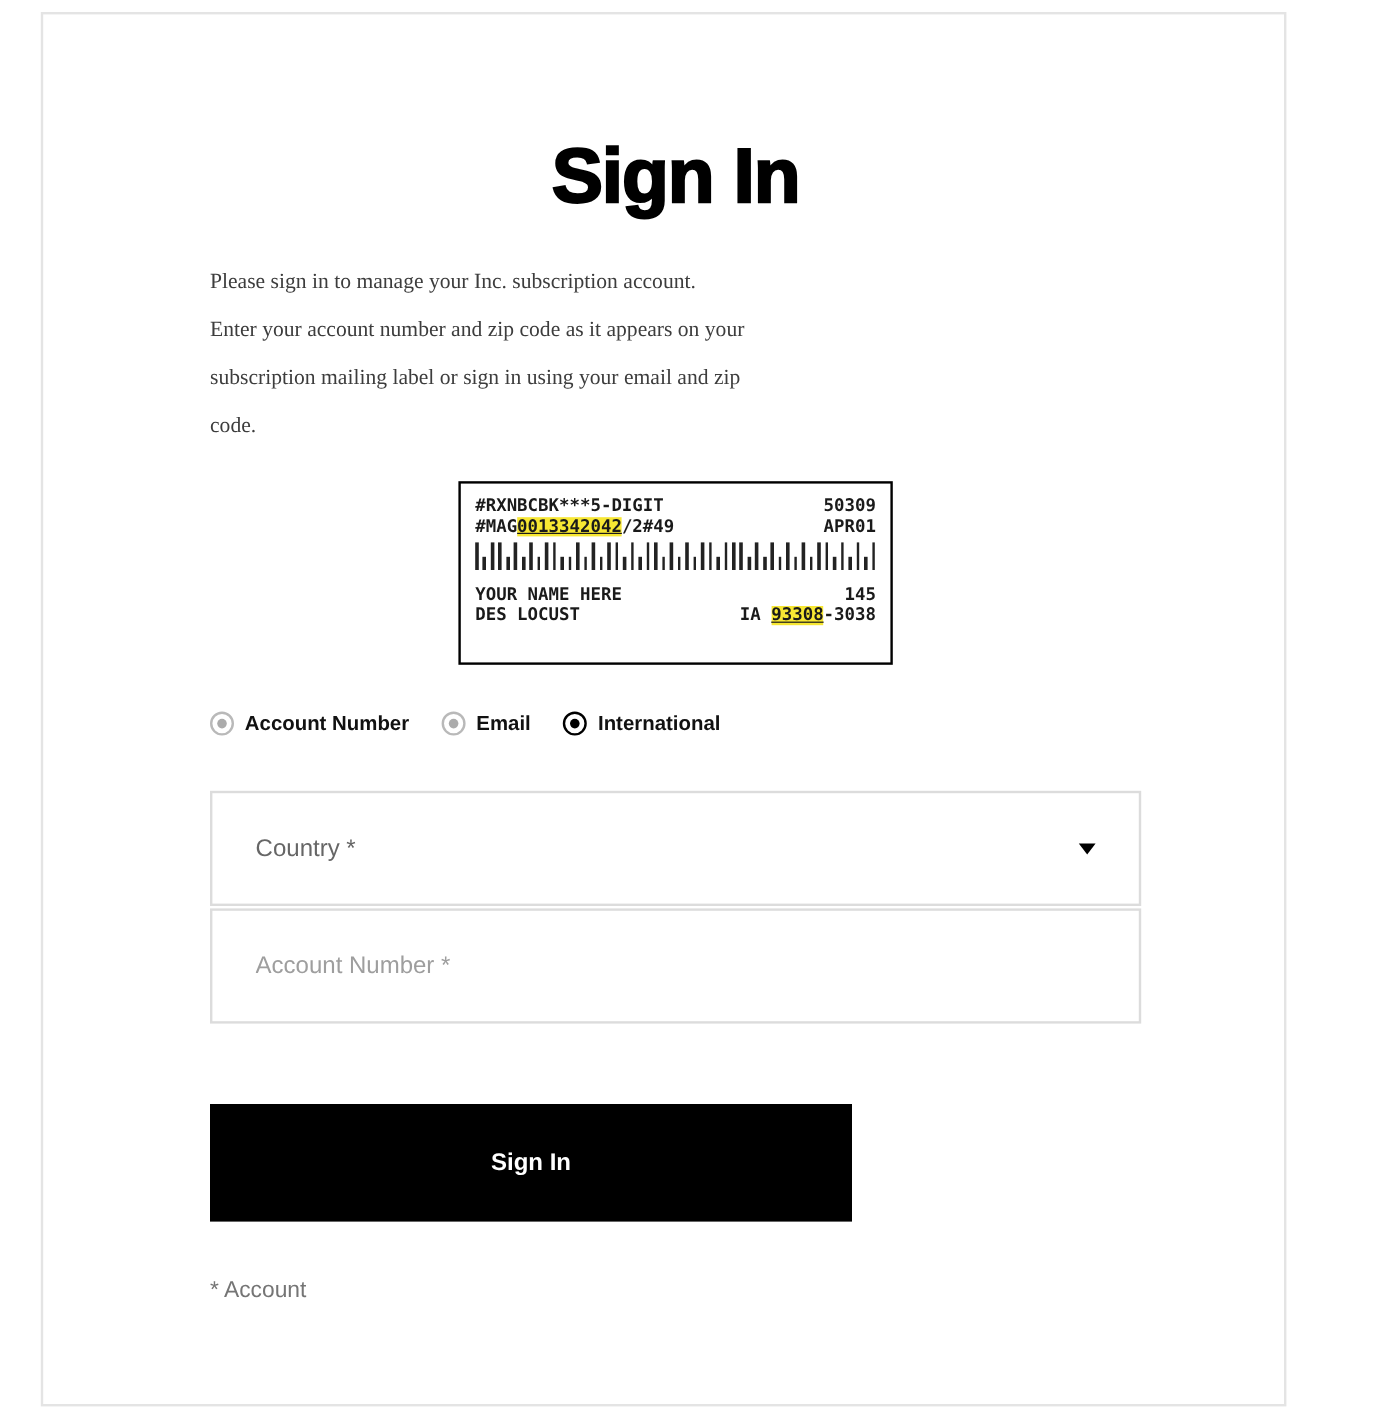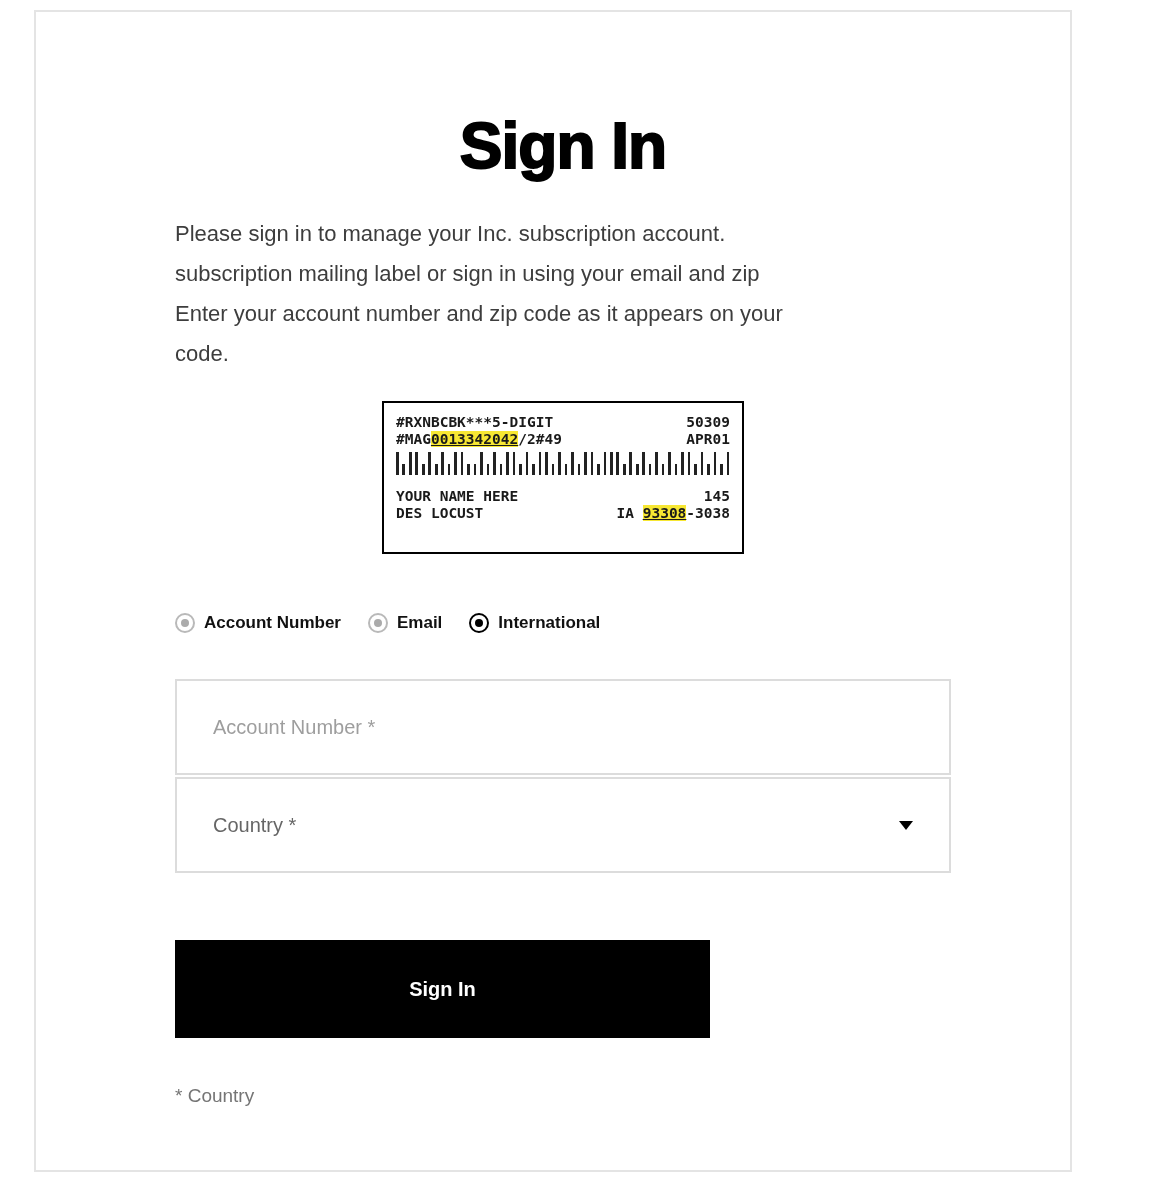--- a/index.html
+++ b/index.html
@@ -26,22 +26,22 @@
     font-size: 64px;
     line-height: 72px;
     font-weight: bold;
     color: #000;
     letter-spacing: -1px;
     -webkit-text-stroke: 2px #000;
   }
 
   .intro {
     margin-top: 32px;
-    font-family: Liberation Sans, sans-serif;
-    font-size: 22px;
+    font-family: Liberation Serif, serif;
+    font-size: 18px;
     line-height: 40px;
     color: #3d3d3d;
   }
 
   
   .label-box {
     margin: 27px auto 0;
     width: 362px;
     height: 153px;
     border: 2px solid #000;
@@ -70,21 +70,21 @@
   
   .radio-row {
     margin-top: 39px;
     display: flex;
     align-items: center;
     gap: 27px;
     font-size: 17px;
     font-weight: 600;
     color: #111;
   }
-  .radio-item { display: flex; align-items: center; gap: 9px; cursor: pointer; margin-top: 20px; }
+  .radio-item { display: flex; align-items: center; gap: 9px; cursor: pointer; }
   .rb {
     width: 20px; height: 20px;
     border: 2px solid #b9b9b9;
     border-radius: 50%;
     position: relative;
     flex: 0 0 auto;
   }
   .rb::after {
     content: "";
     position: absolute;
@@ -155,22 +155,22 @@
 </head>
 <body>
 
 <div class="card">
   <div class="content">
 
     <h1 class="page-title">Sign In</h1>
 
     <div class="intro">
         <div>Please sign in to manage your Inc. subscription account.</div>
+        <div>Enter your account number and zip code as it appears on your</div>
         <div>subscription mailing label or sign in using your email and zip</div>
-        <div>Enter your account number and zip code as it appears on your</div>
         <div>code.</div>
       </div>
 
     <div class="label-box">
       <div class="lab-row">
         <span>#RXNBCBK***5-DIGIT</span>
         <span>50309</span>
       </div>
       <div class="lab-row">
         <span><span>#MAG</span><span class="hl">0013342042</span><span>/2#49</span></span>
@@ -249,27 +249,27 @@
         <span class="rb"></span>
         <span>Email</span>
       </div>
       <div class="radio-item">
         <span class="rb selected"></span>
         <span>International</span>
       </div>
     </div>
 
     <div class="fields">
-      <div class="field">
-        <input type="text" placeholder="Account Number *" style="">
-      </div>
       <div class="field select">
         <span>Country *</span>
         <span class="caret"></span>
       </div>
+      <div class="field">
+        <input type="text" placeholder="Account Number *" style="">
+      </div>
     </div>
 
     <button class="signin-btn">Sign In</button>
 
-    <div class="required-note">* Country</div>
+    <div class="required-note">* Account</div>
 
   </div>
 </div>
 
 </body></html>

